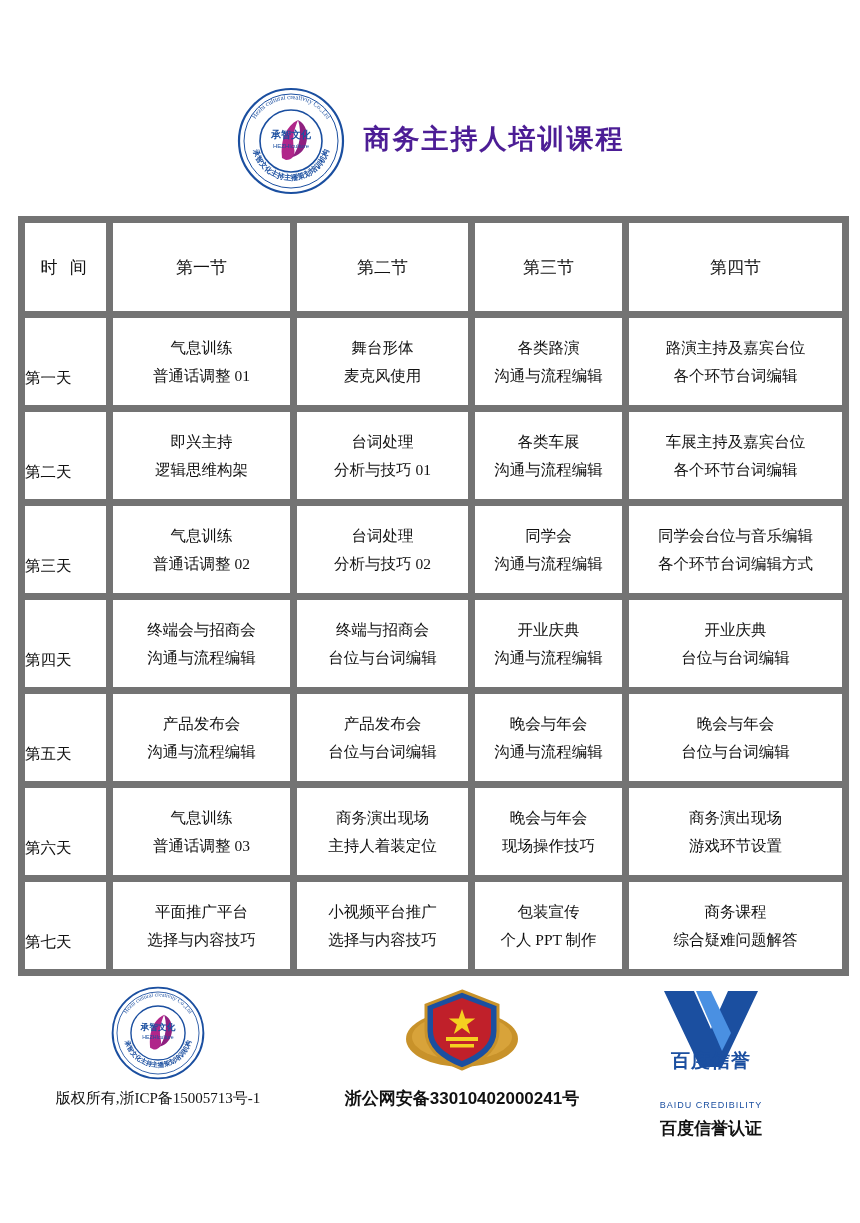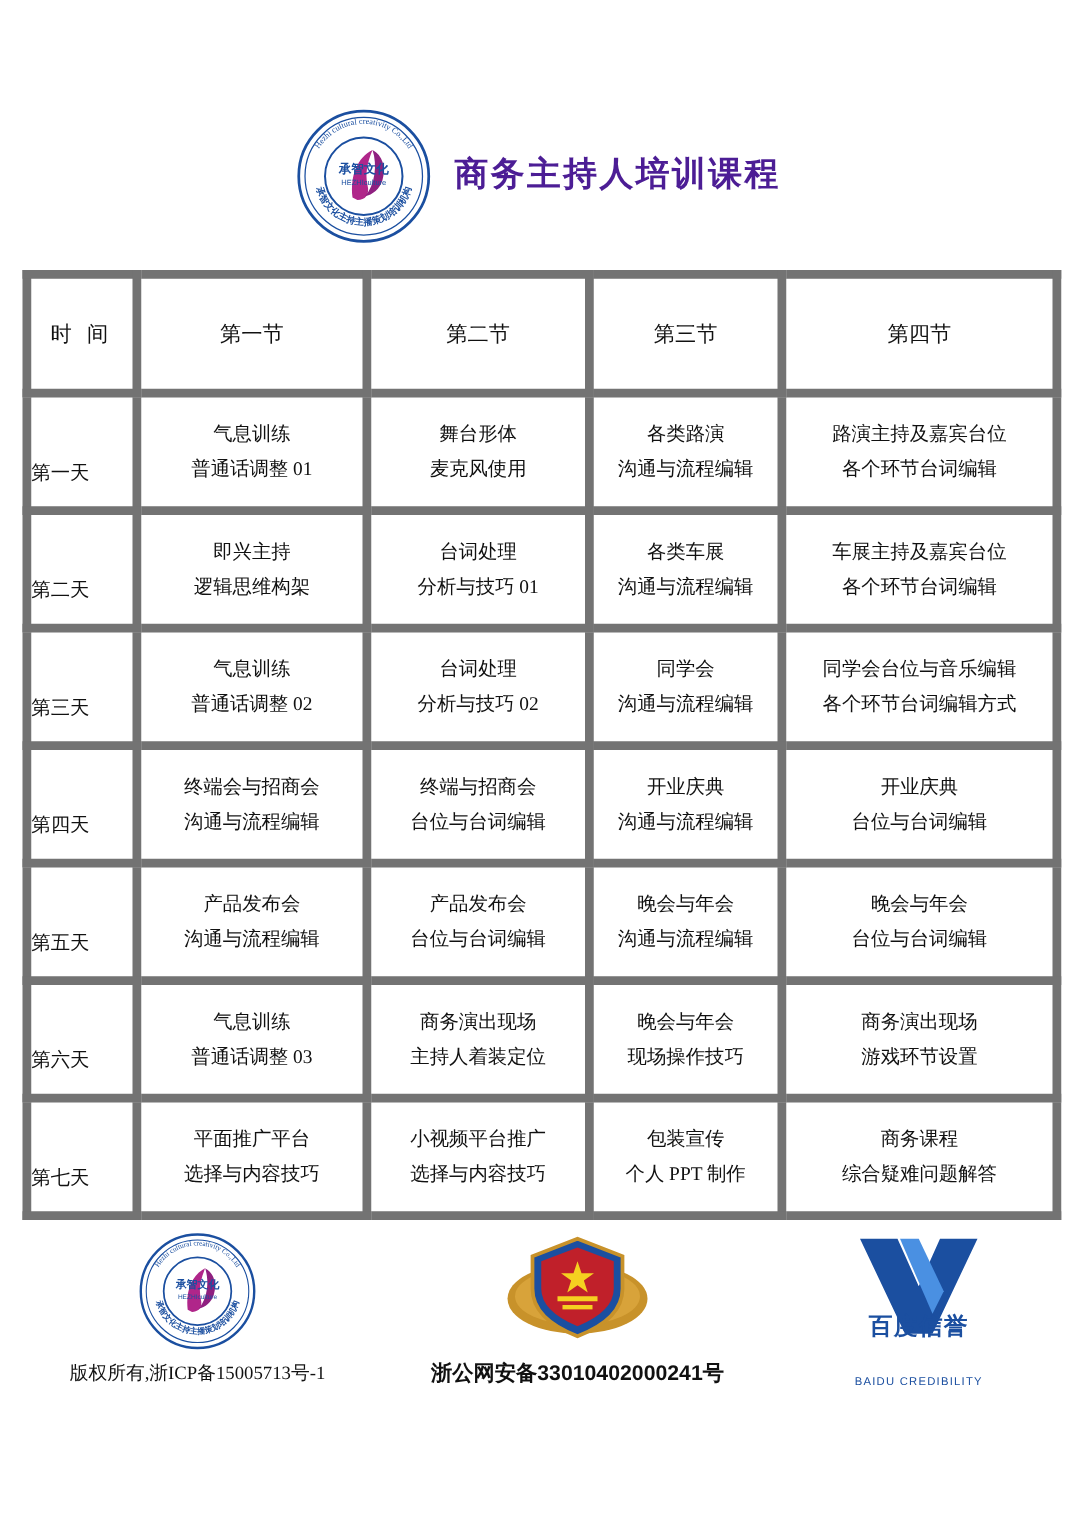--- a/index.html
+++ b/index.html
@@ -123,21 +123,21 @@
     left: 0;
     width: 860px;
     height: 170px;
   }
   .foot-col {
     position: absolute;
     text-align: center;
   }
   .foot-left { left: 28px; top: 0; width: 260px; }
   .foot-mid { left: 332px; top: 0; width: 260px; }
-  .foot-right { left: 620px; top: 0; width: 230px; }
+  .foot-right { left: 596px; top: 0; width: 230px; }
 
   .foot-logo-small {
     width: 96px;
     height: 96px;
     margin: 0 auto;
     display: block;
   }
   .foot-text {
     font-size: 15px;
     color: #111;
@@ -496,16 +496,17 @@
       <div class="police-text">浙公网安备33010402000241号</div>
     </div>
 
     <div class="foot-col foot-right">
       <svg class="baidu-badge" viewBox="0 0 150 96">
         <path d="M28 6 L58 6 L75 44 L92 6 L122 6 L86 82 L64 82 Z" fill="#1b4fa0"></path>
         <path d="M60 6 L75 6 L95 48 L86 66 Z" fill="#4a90e2"></path>
         <text x="75" y="82" text-anchor="middle" class="baidu-line1" font-family="Liberation Sans, sans-serif" font-size="19" font-weight="bold" fill="#1b4fa0">百度信誉</text>
       </svg>
       <div class="baidu-line2">BAIDU CREDIBILITY</div>
+      <div class="baidu-line3">百度信誉认证</div>
     </div>
 
   </div>
 </div>
 
 </body></html>

